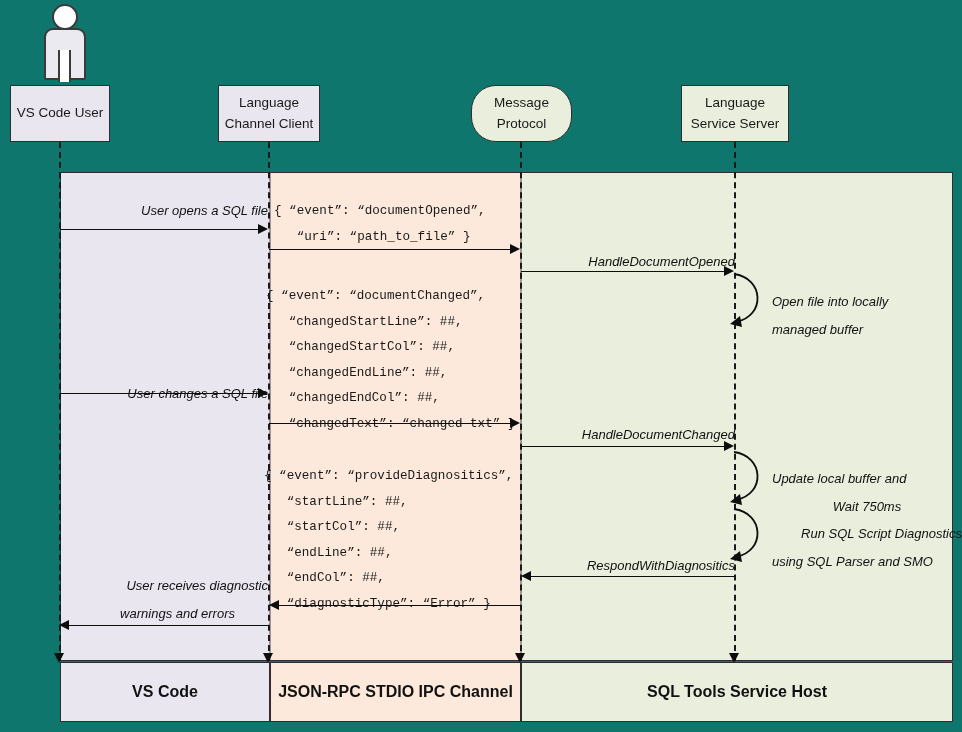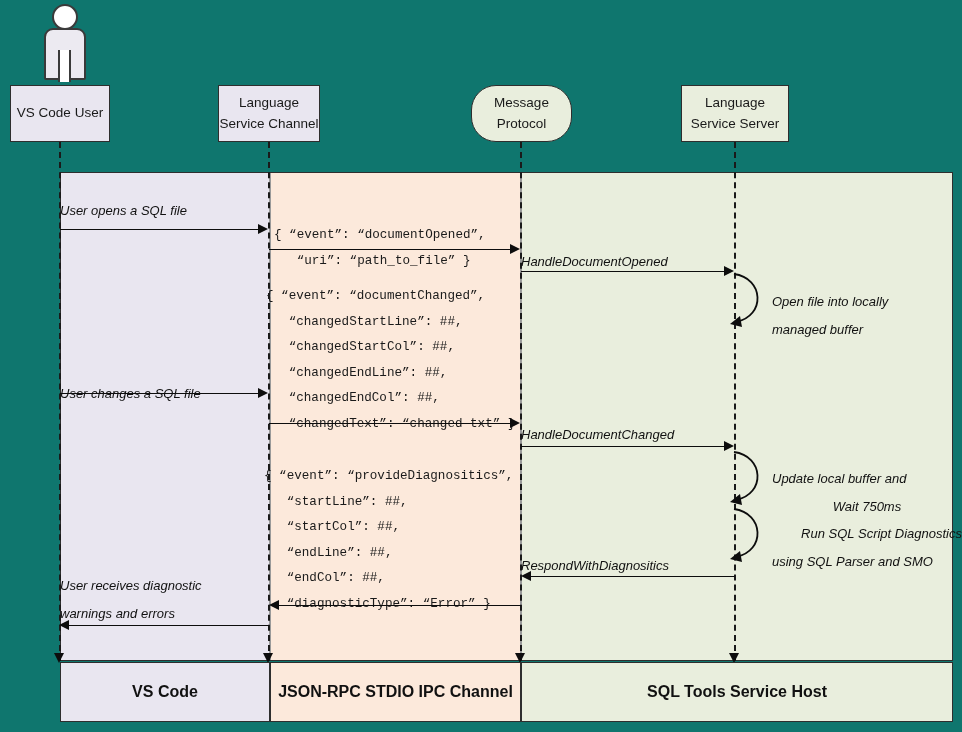--- a/index.html
+++ b/index.html
@@ -106,21 +106,21 @@
   }
 
   
   .ilabel {
     position: absolute;
     font-style: italic;
     font-size: 13px;
     color: #111111;
     white-space: nowrap;
     line-height: 1.95;
-    text-align: left;
+    text-align: right;
   }
   .ilabel.multi { white-space: normal; }
 
   
   .jblock {
     position: absolute;
     font-family: "Liberation Mono", "DejaVu Sans Mono", monospace;
     font-size: 12.6px;
     color: #1a1a1a;
     line-height: 25.5px;
@@ -144,21 +144,21 @@
   <div class="band" style="left:270px; top:172px; width:251px; height:489px; background:#fce9db;"></div>
   <div class="band" style="left:521px; top:172px; width:432px; height:489px; background:#e9eedd;"></div>
   <div class="band-outer" style="left:60px; top:172px; width:893px; height:489px;"></div>
 
   <div class="pbox" style="left:10px; top:85px; width:100px; height:57px; background:#e9e6f0;">
     <span>VS Code User</span>
   </div>
 
   <div class="pbox" style="left:218px; top:85px; width:102px; height:57px; background:#e9e6f0;">
     <span>Language</span>
-    <span>Service Channel</span>
+    <span>Channel Client</span>
   </div>
 
   <div class="pbox" style="left:471px; top:85px; width:101px; height:57px; background:#e9eedd;border-radius:25px;">
     <span>Message</span>
     <span>Protocol</span>
   </div>
 
   <div class="pbox" style="left:681px; top:85px; width:108px; height:57px; background:#e9eedd;">
     <span>Language</span>
     <span>Service Server</span>
@@ -166,21 +166,21 @@
 
   <div class="lifeline" style="left:59px; top:142px; height:519px;"></div>
   <div class="lifeline" style="left:268px; top:142px; height:519px;"></div>
   <div class="lifeline" style="left:520px; top:142px; height:519px;"></div>
   <div class="lifeline" style="left:734px; top:142px; height:519px;"></div>
 
   <div class="ilabel" style="left:60px; top:198px; width:208px;">User opens a SQL file</div>
   <div class="arrow-line" style="left:60px; top:229px; width:200px;"></div>
   <div class="arrow-head right" style="left:258px; top:224px;"></div>
 
-  <div class="jblock" style="left:274px; top:199px;margin-top:24px;">{ “event”: “documentOpened”,
+  <div class="jblock" style="left:274px; top:199px;">{ “event”: “documentOpened”,
    “uri”: “path_to_file” }</div>
 
   <div class="arrow-line" style="left:269px; top:249px; width:243px;"></div>
   <div class="arrow-head right" style="left:510px; top:244px;"></div>
 
   <div class="ilabel" style="left:521px; top:249px; width:214px;">HandleDocumentOpened</div>
   <div class="arrow-line" style="left:521px; top:271px; width:205px;"></div>
   <div class="arrow-head right" style="left:724px; top:266px;"></div>
 
   <svg class="selfloop" style="left:728px; top:272px;" width="50" height="58" viewBox="0 0 50 58">

